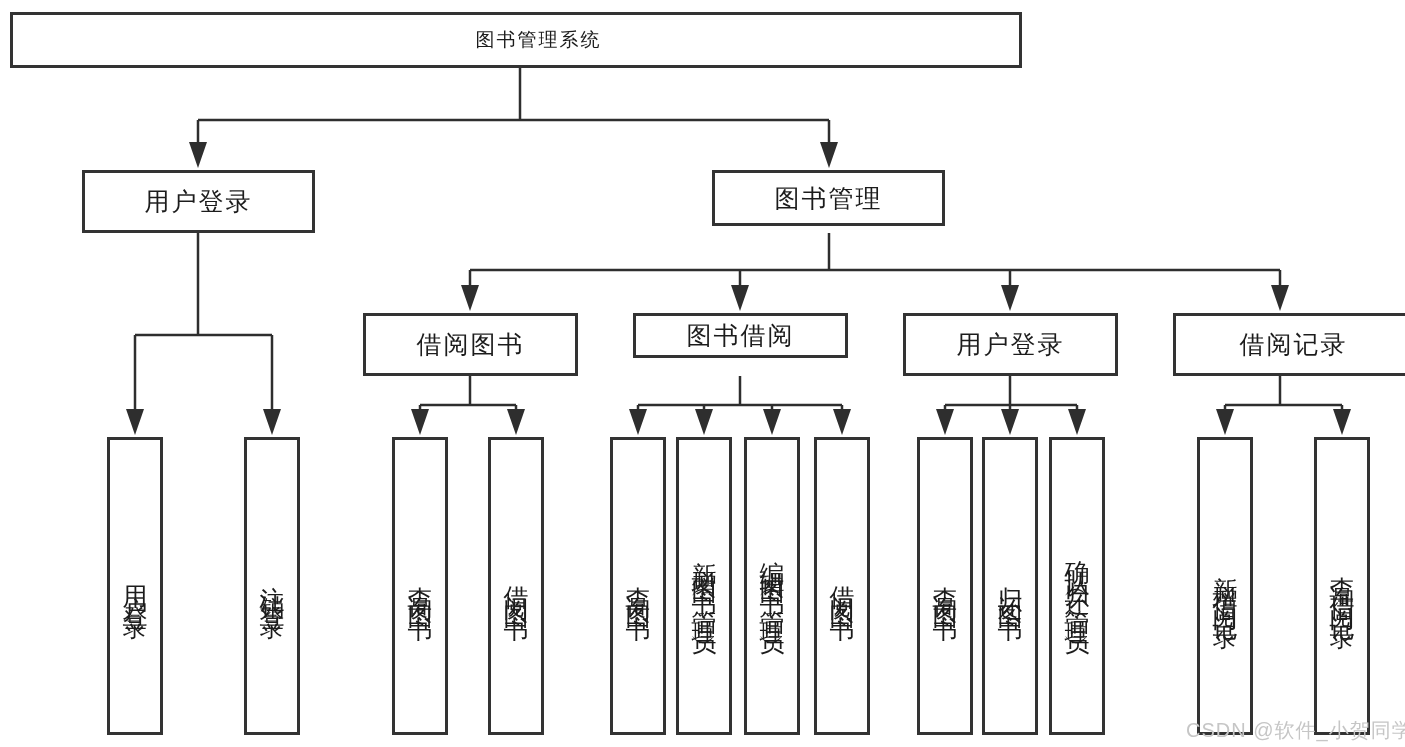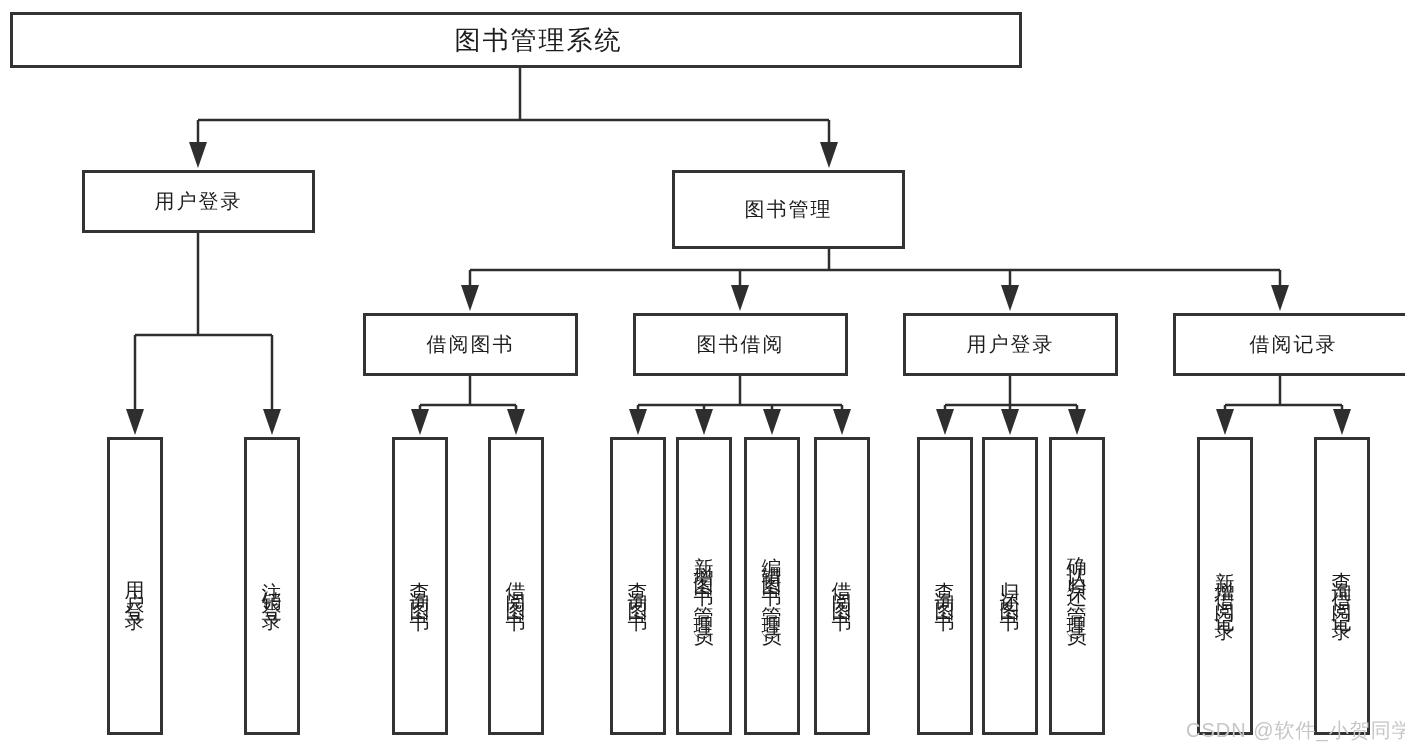--- a/index.html
+++ b/index.html
@@ -17,31 +17,31 @@
   }
   .box, .vbox {
     position: absolute;
     box-sizing: border-box;
     background: #ffffff;
     border: 3px solid #333333;
     color: #1c1c1c;
     display: flex;
     align-items: center;
     justify-content: center;
-    font-size: 20px;
+    font-size: 25px;
     text-align: center;
   }
   .box { letter-spacing: 2px; }
   .vbox {
     writing-mode: vertical-rl;
     text-orientation: mixed;
     letter-spacing: 10px;
     line-height: 1;
   }
-  .root-box { font-size: 26px; padding-left: 45px; }
+  .root-box { font-size: 19px; padding-left: 45px; }
   .wm {
     position: absolute;
     left: 1186px;
     top: 717px;
     font-size: 20px;
     color: #c6c6c6;
     letter-spacing: 1px;
     white-space: nowrap;
     z-index: 5;
   }
@@ -116,24 +116,24 @@
       <path d="M1001 409 L1019 409 L1010 435 Z"></path>
       <path d="M1068 409 L1086 409 L1077 435 Z"></path>
       <path d="M1216 409 L1234 409 L1225 435 Z"></path>
       <path d="M1333 409 L1351 409 L1342 435 Z"></path>
     </g>
   </svg>
 
   <div class="box root-box" style="left:10px; top:12px; width:1012px; height:56px;">图书管理系统</div>
 
   <div class="box" style="left:82px; top:170px; width:233px; height:63px;">用户登录</div>
-  <div class="box" style="left:672px; top:170px; width:233px; height:79px;">图书管理</div>
+  <div class="box" style="left:712px; top:170px; width:233px; height:56px;">图书管理</div>
 
   <div class="box" style="left:363px; top:313px; width:215px; height:63px;">借阅图书</div>
-  <div class="box" style="left:633px; top:313px; width:215px; height:63px;text-align:center;">图书借阅</div>
+  <div class="box" style="left:633px; top:313px; width:215px; height:45px;text-align:center;">图书借阅</div>
   <div class="box" style="left:903px; top:313px; width:215px; height:63px;">用户登录</div>
   <div class="box" style="left:1173px; top:313px; width:241px; height:63px;">借阅记录</div>
 
   <div class="vbox" style="left:107px; top:437px; width:56px; height:298px;">用户登录</div>
   <div class="vbox" style="left:244px; top:437px; width:56px; height:298px;">注销登录</div>
 
   <div class="vbox" style="left:392px; top:437px; width:56px; height:298px;">查询图书</div>
   <div class="vbox" style="left:488px; top:437px; width:56px; height:298px;">借阅图书</div>
 
   <div class="vbox" style="left:610px; top:437px; width:56px; height:298px;">查询图书</div>

